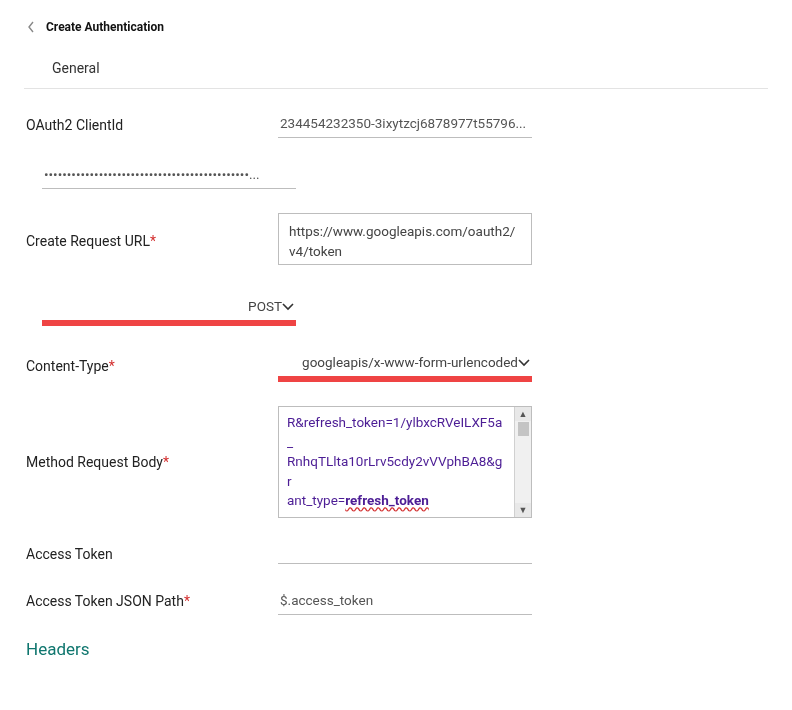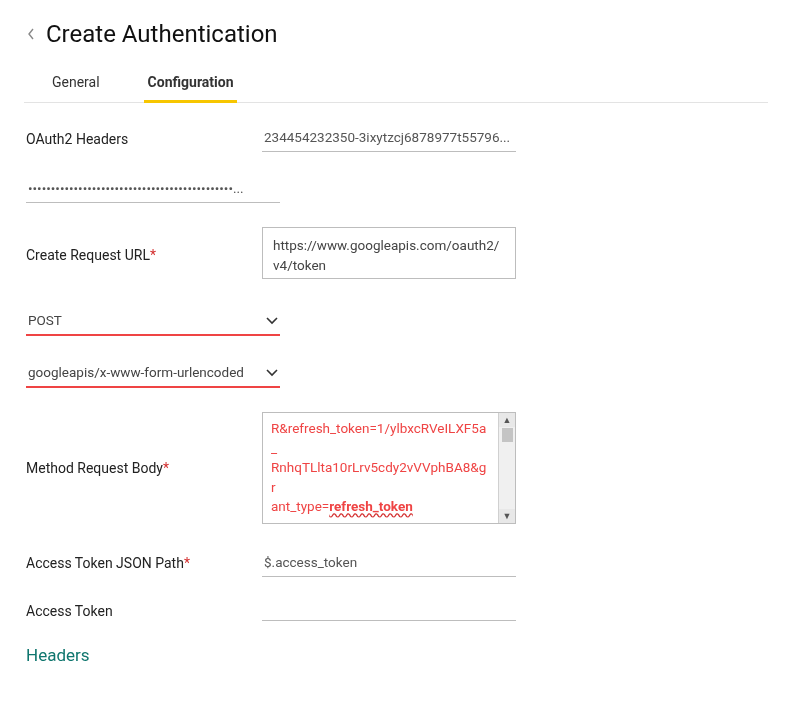--- a/index.html
+++ b/index.html
@@ -20,27 +20,27 @@
       gap: 8px;
       margin-bottom: 18px;
     }
     .back-icon {
       width: 14px; height: 14px;
       display: inline-flex; align-items: center; justify-content: center;
       cursor: pointer;
       color: #666;
     }
     .page-title {
-      font-size: 24px;
-      font-weight: 400;
+      font-size: 12px;
+      font-weight: 700;
       color: #111;
     }
     .tabs {
       display: flex;
-      gap: 40px;
+      gap: 16px;
       border-bottom: 1px solid #e3e3e3;
       padding-left: 24px;
       margin-bottom: 22px;
     }
     .tab {
       padding: 8px 4px 10px 4px;
       font-size: 14px;
       color: #333;
       cursor: pointer;
       position: relative;
@@ -58,21 +58,21 @@
       margin-bottom: 24px;
     }
     .row.tall { align-items: center; margin-bottom: 26px; }
     .label {
       width: 236px;
       font-size: 14px;
       color: #222;
       flex-shrink: 0;
     }
     .req { color: #d32f2f; }
-    .field-cell { width: 254px; position: relative; }
+    .field-cell { width: 254px; position: relative; margin-left: 16px; }
     .underline-input {
       width: 100%;
       border: none;
       border-bottom: 1px solid #bdbdbd;
       padding: 4px 2px 6px 2px;
       font-size: 13.5px;
       background: transparent;
       outline: none;
       color: #555;
       font-family: inherit;
@@ -88,37 +88,37 @@
       font-size: 13.5px;
       color: #444;
       font-family: inherit;
       resize: none;
       outline: none;
       line-height: 1.45;
     }
     .select-row {
       display: flex;
       align-items: center;
-      justify-content: space-between;
-      border-bottom: 2px solid #ef4444;
+      justify-content: flex-end;
+      border-bottom: 6px solid #ef4444;
       padding: 4px 2px 6px 2px;
       cursor: pointer;
     }
     .select-val { font-size: 13.5px; color: #444; }
     .chev { color: #333; font-size: 14px; }
     .textarea-wrap {
       border: 1px solid #bdbdbd;
       width: 100%;
       display: flex;
     }
     .textarea-body {
       flex: 1;
       padding: 6px 8px;
       font-size: 13.5px;
-      color: #ef4444;
+      color: #4c1d95;
       line-height: 1.45;
       word-break: break-all;
     }
     .scroll-col {
       width: 17px;
       background: #f0f0f0;
       border-left: 1px solid #d0d0d0;
       display: flex;
       flex-direction: column;
       align-items: center;
@@ -157,27 +157,26 @@
     <span class="back-icon">
       <svg width="10" height="14" viewBox="0 0 10 14">
           <path d="M7 2 L3 7 L7 12" stroke="#888" stroke-width="1.4" fill="none"></path>
         </svg>
     </span>
     <h1 class="page-title">Create Authentication</h1>
   </div>
 
   <div class="tabs">
     <div class="tab">General</div>
-    <div class="tab active">Configuration</div>
   </div>
 
   <div class="form">
 
     <div class="row">
-      <div class="label">OAuth2 Headers</div>
+      <div class="label">OAuth2 ClientId</div>
       <div class="field-cell">
         <input class="underline-input" value="234454232350-3ixytzcj6878977t55796..." style="">
       </div>
     </div>
 
     <div class="row">
       <div class="field-cell">
         <input class="underline-input dense" value="•••••••••••••••••••••••••••••••••••••••••••••..." style="">
       </div>
     </div>
@@ -195,20 +194,21 @@
         <div class="select-row">
           <span class="select-val">POST</span>
           <span class="chev"><svg width="12" height="8" viewBox="0 0 12 8">
                 <path d="M1 1 L6 6 L11 1" stroke="#333" stroke-width="1.6" fill="none"></path>
               </svg></span>
         </div>
       </div>
     </div>
 
     <div class="row">
+      <div class="label"><span>Content-Type</span><span class="req">*</span></div>
       <div class="field-cell">
         <div class="select-row">
           <span class="select-val">googleapis/x-www-form-urlencoded</span>
           <span class="chev"><svg width="12" height="8" viewBox="0 0 12 8">
                 <path d="M1 1 L6 6 L11 1" stroke="#333" stroke-width="1.6" fill="none"></path>
               </svg></span>
         </div>
       </div>
     </div>
 
@@ -225,29 +225,29 @@
             <div class="scroll-btn">▲</div>
             <div class="scroll-thumb"></div>
             <div style="flex:1"></div>
             <div class="scroll-btn">▼</div>
           </div>
         </div>
       </div>
     </div>
 
     <div class="row">
+      <div class="label">Access Token</div>
+      <div class="field-cell">
+        <div class="empty-underline"></div>
+      </div>
+    </div>
+
+    <div class="row">
       <div class="label"><span>Access Token JSON Path</span><span class="req">*</span></div>
       <div class="field-cell">
         <input class="underline-input" value="$.access_token" style="">
-      </div>
-    </div>
-
-    <div class="row">
-      <div class="label">Access Token</div>
-      <div class="field-cell">
-        <div class="empty-underline"></div>
       </div>
     </div>
 
     <div class="section-title">Headers</div>
 
   </div>
 </div>
 
 </body></html>

